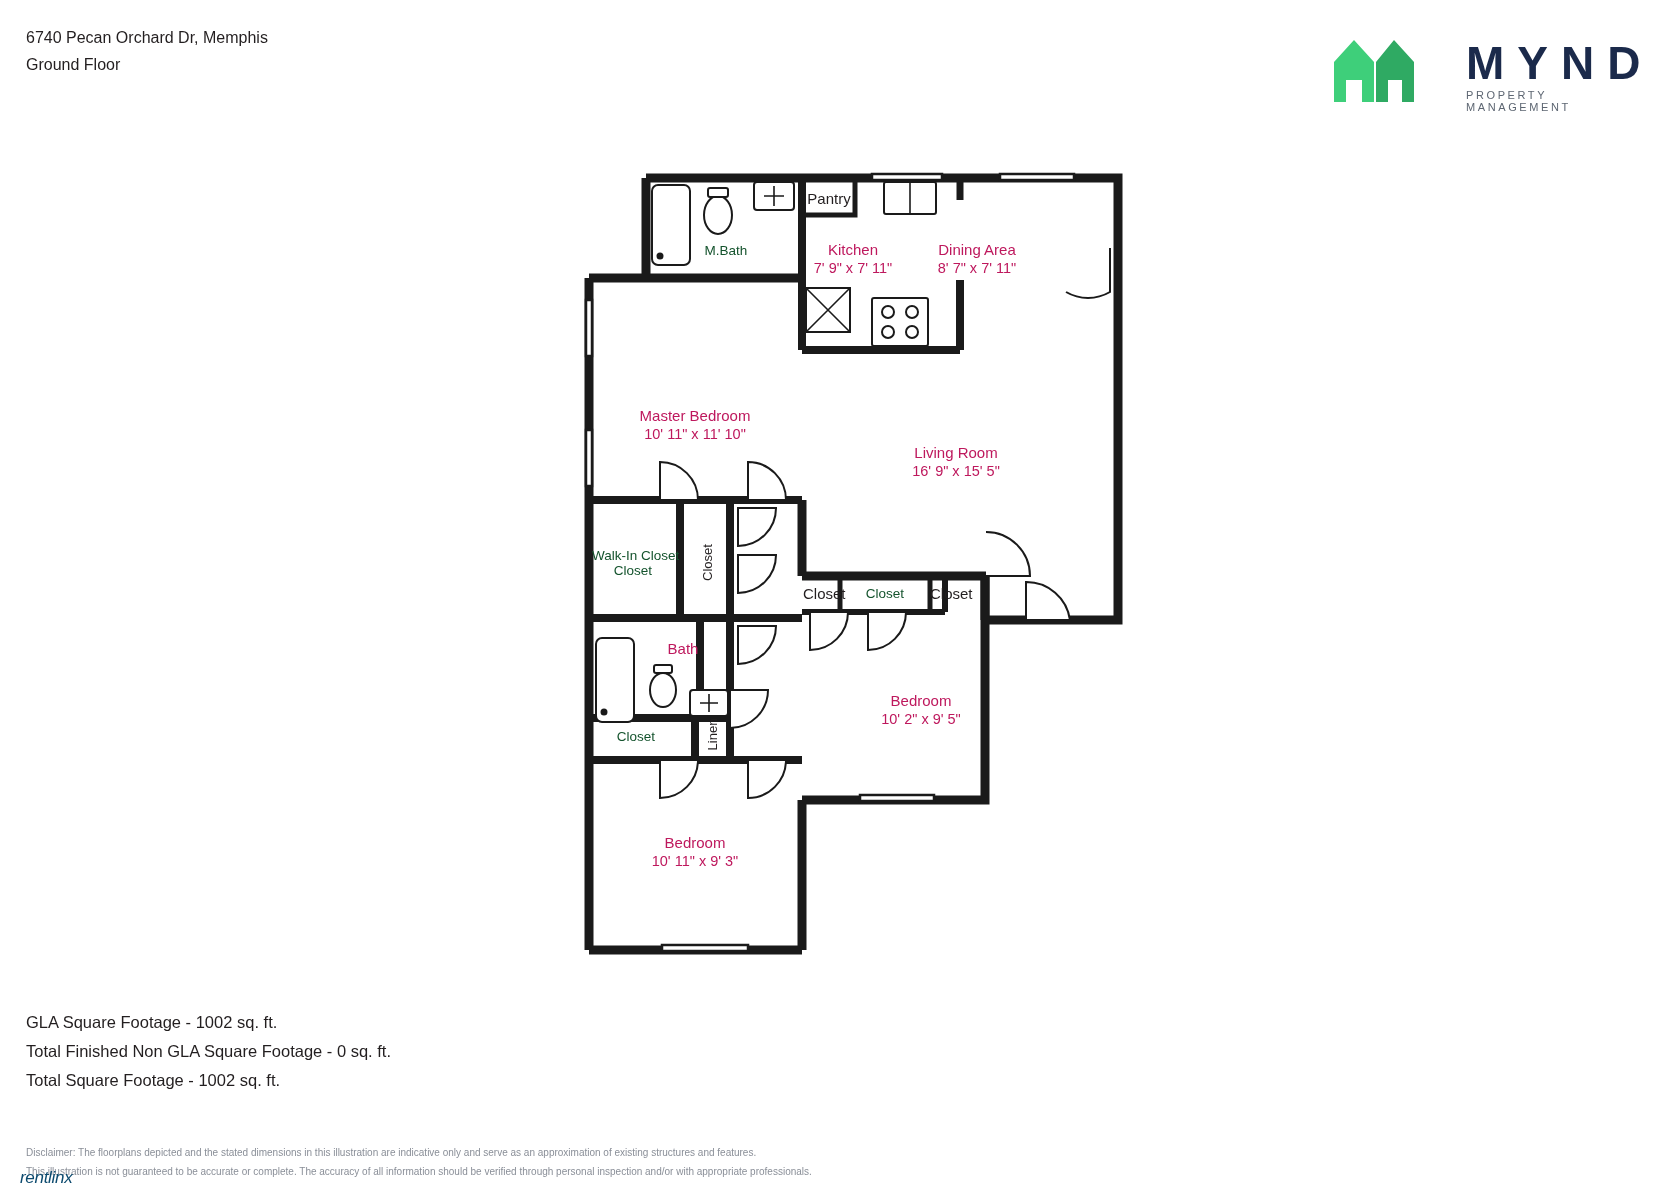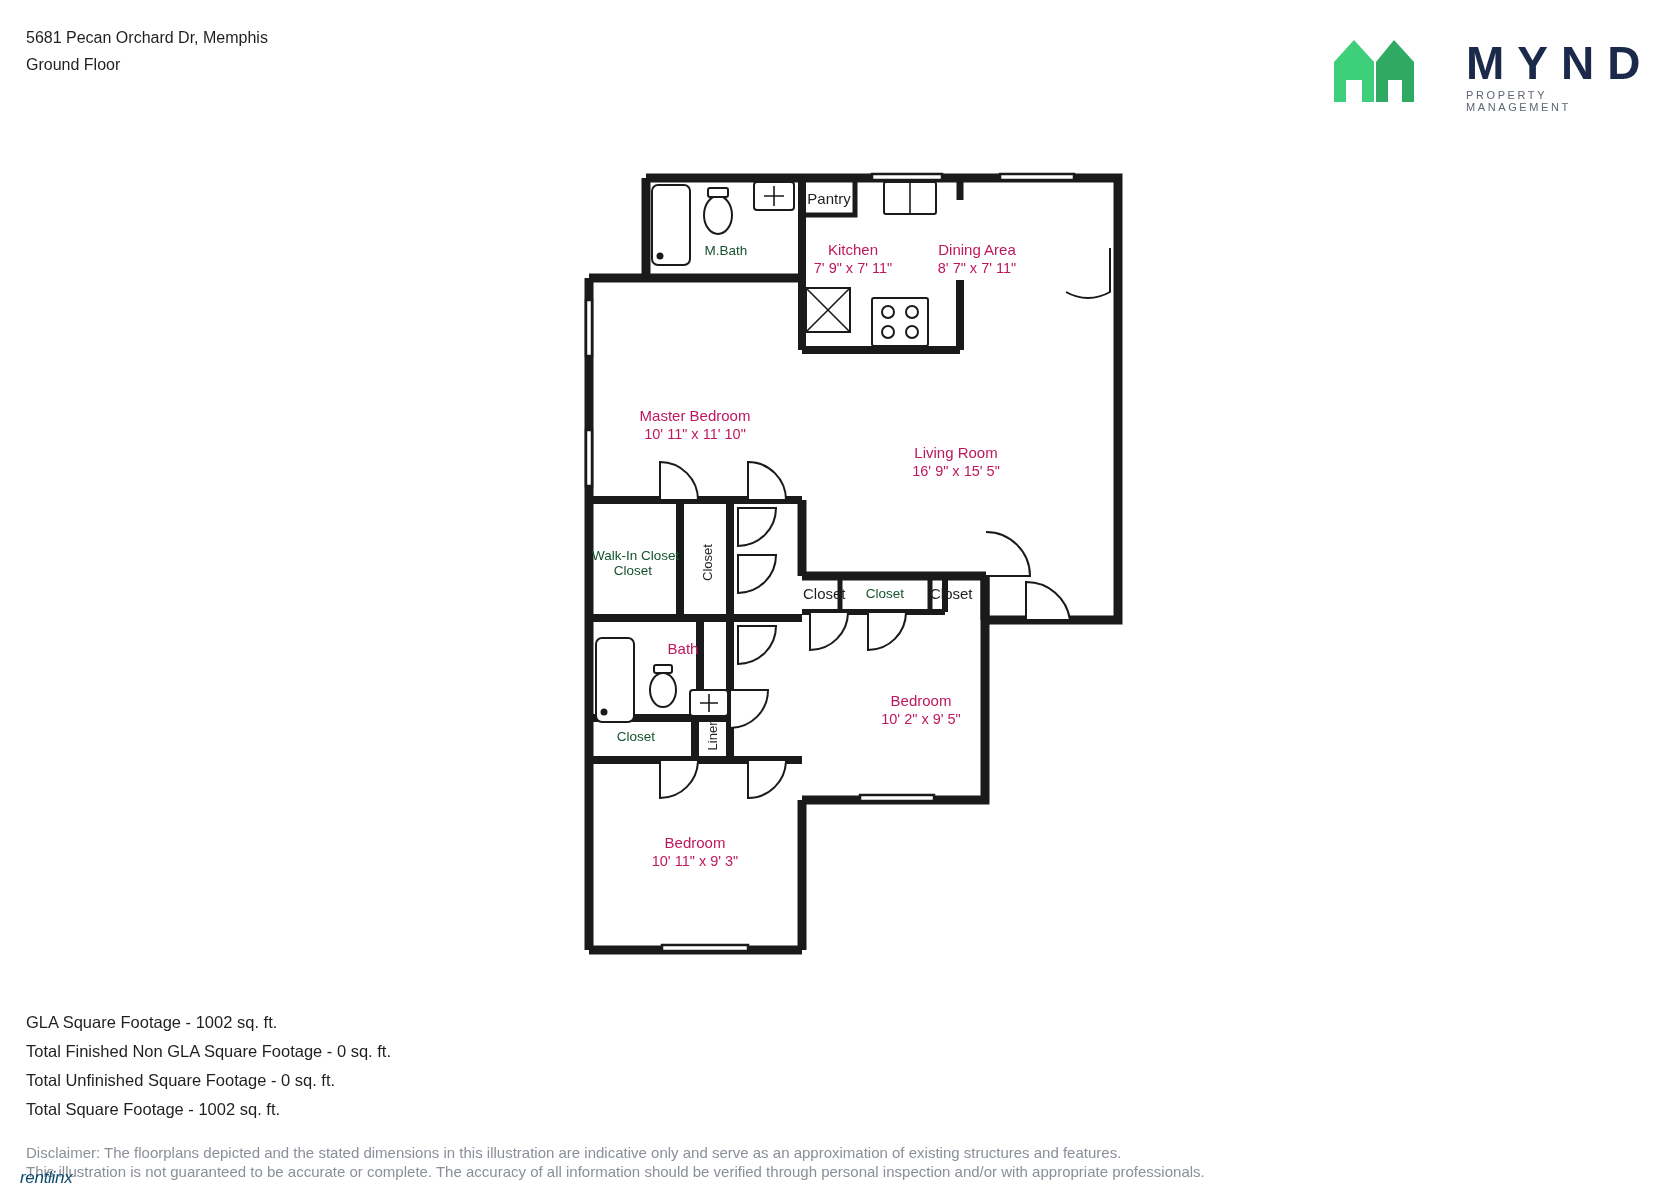--- a/index.html
+++ b/index.html
@@ -65,32 +65,32 @@
     white-space:nowrap;
     transform-origin:center center;
     transform:rotate(-90deg);
   }
   
   #footer {
     position:absolute; left:26px; top:1008px;
   }
   .foot-line { font-size:16.5px; line-height:29px; color:#231f20; }
   #disclaimer { position:absolute; left:26px; top:1143px; }
-  .disc-line { font-size:15px; line-height:19px; color:#8a8f98; }
+  .disc-line { font-size:10px; line-height:19px; color:#8a8f98; }
   #rentlinx {
     position:absolute; left:20px; top:1168px;
     font-size:17px; color:#0c4a6e; letter-spacing:-0.3px;
     font-style:italic;
   }
 </style>
 </head>
 <body>
 
 <div id="header-address">
-  <div>5681 Pecan Orchard Dr, Memphis</div>
+  <div>6740 Pecan Orchard Dr, Memphis</div>
   <div>Ground Floor</div>
 </div>
 
 <div id="logo">
   <div id="logo-mark">
     <svg width="92" height="68" viewBox="0 0 92 68">
       <path d="M2 66 L2 26 L22 4 L42 26 L42 66 L30 66 L30 44 L14 44 L14 66 Z" fill="#3ecf7a"></path>
       <path d="M44 66 L44 26 L62 4 L82 26 L82 66 L70 66 L70 44 L56 44 L56 66 Z" fill="#2faa63"></path>
       <path d="M42 26 L42 66 L44 66 L44 26 Z" fill="#ffffff"></path>
     </svg>
@@ -272,21 +272,20 @@
   </div>
   <div class="room-label" style="left:592px; top:834px; width:206px;">
     <span>Bedroom</span>
     <span class="dim">10' 11" x 9' 3"</span>
   </div>
 </div>
 
 <div id="footer">
   <div class="foot-line">GLA Square Footage - 1002 sq. ft.</div>
   <div class="foot-line">Total Finished Non GLA Square Footage - 0 sq. ft.</div>
-  <div class="foot-line">Total Unfinished Square Footage - 0 sq. ft.</div>
   <div class="foot-line">Total Square Footage - 1002 sq. ft.</div>
 </div>
 
 <div id="disclaimer">
   <div class="disc-line">Disclaimer: The floorplans depicted and the stated dimensions in this illustration are indicative only and serve as an approximation of existing structures and features.</div>
   <div class="disc-line">This illustration is not guaranteed to be accurate or complete. The accuracy of all information should be verified through personal inspection and/or with appropriate professionals.</div>
 </div>
 
 <div id="rentlinx">rentlinx</div>
 

